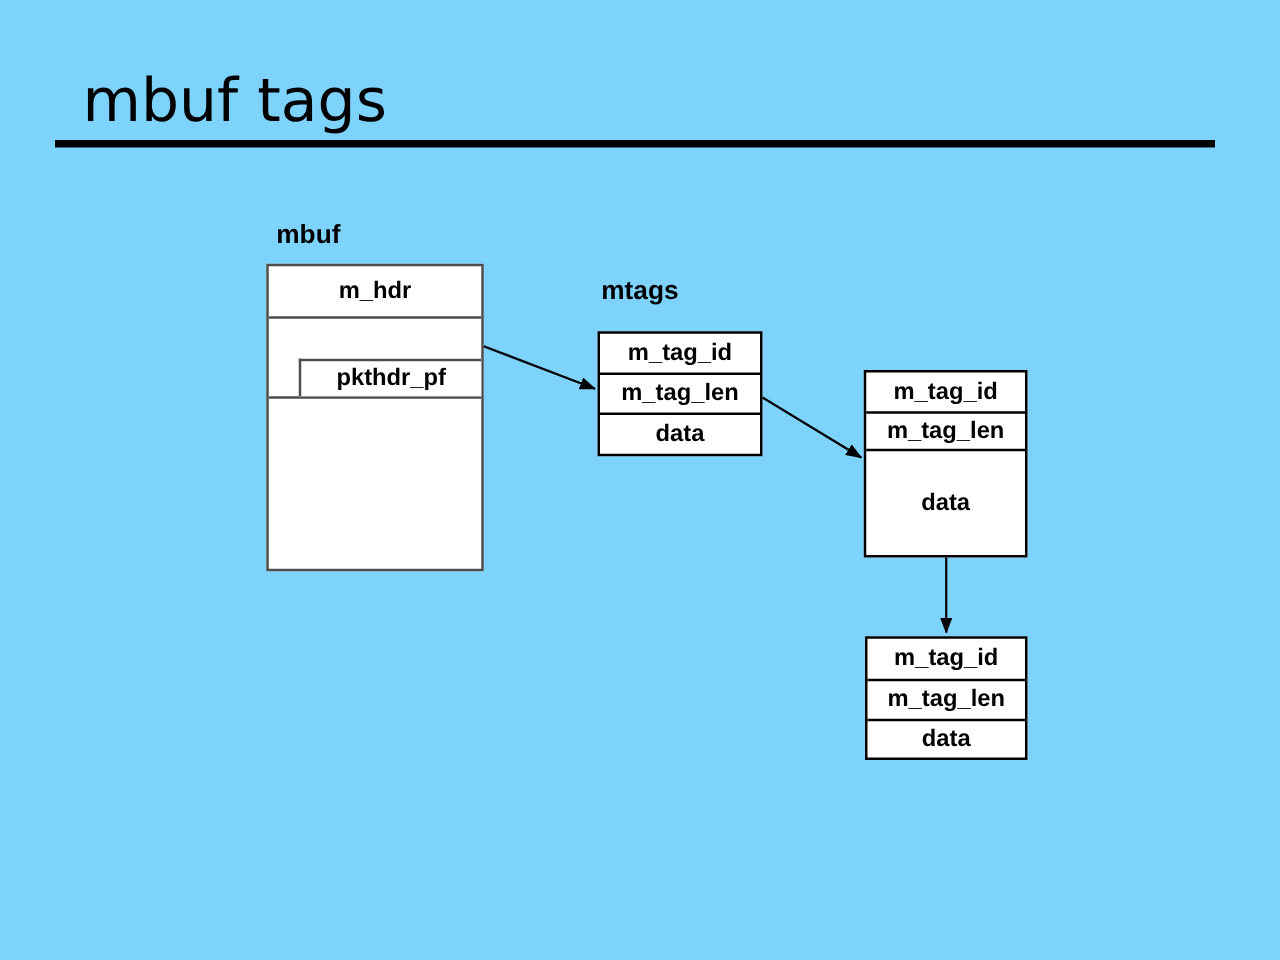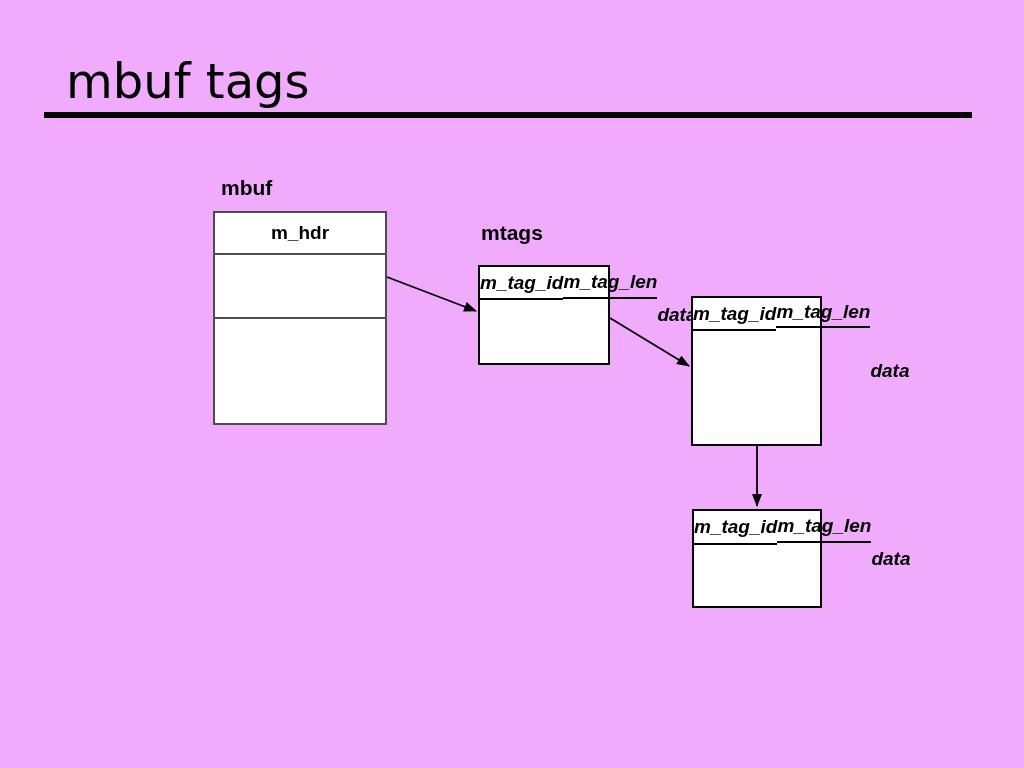--- a/index.html
+++ b/index.html
@@ -1,21 +1,21 @@
 <!DOCTYPE html>
 <html><head>
 <meta charset="utf-8">
 <style>
   * { margin: 0; padding: 0; box-sizing: border-box; }
   html, body { background: #ffffff; }
   .slide {
     position: relative;
     width: 1024px;
     height: 768px;
-    background: #f0abfc;
+    background: #7dd3fc;
     overflow: hidden;
     font-family: "Liberation Sans", sans-serif;
   }
 
   
   .title {
     position: absolute;
     left: 66px;
     top: 57px;
     font-family: "DejaVu Sans", sans-serif;
@@ -40,21 +40,21 @@
     font-size: 21px;
     font-weight: 700;
     color: #000000;
     white-space: nowrap;
   }
 
   
   .mbuf-box {
     position: absolute;
     left: 213px; top: 211px;
-    width: 174px; height: 214px;
+    width: 174px; height: 246px;
     border: 2px solid #4d4d4d;
     background: #ffffff;
     display: flex;
     flex-direction: column;
   }
   .mbuf-row-hdr {
     height: 42px;
     border-bottom: 2px solid #4d4d4d;
     display: flex; align-items: center; justify-content: center;
     font-size: 19px; font-weight: 700; color: #000000;
@@ -79,22 +79,21 @@
     background: #ffffff;
   }
   .mbuf-row-empty { flex: 1; }
 
   
   .tag-box {
     position: absolute;
     border: 2.5px solid #000000;
     background: #ffffff;
     display: flex;
-    flex-direction: row;
-    font-style: italic;
+    flex-direction: column;
   }
   .tag-row {
     display: flex; align-items: center; justify-content: center;
     font-size: 19px; font-weight: 700; color: #000000;
     white-space: nowrap;
   }
   .tag-row.divided { border-bottom: 2px solid #000000; }
   .tag-row.grow { flex: 1; }
 
   .tag1 { left: 478px; top: 265px; width: 132px; height: 100px; }
@@ -122,20 +121,21 @@
 <div class="slide">
 
   <div class="title">mbuf tags</div>
   <div class="title-rule"></div>
 
   <div class="dlabel" style="left:221px; top:176px;">mbuf</div>
 
   <div class="mbuf-box">
     <div class="mbuf-row-hdr">m_hdr</div>
     <div class="mbuf-sec-pkthdr">
+      <div class="pkthdr-pf-box">pkthdr_pf</div>
     </div>
     <div class="mbuf-row-empty"></div>
   </div>
 
   <div class="dlabel" style="left:481px; top:221px;">mtags</div>
 
   <div class="tag-box tag1">
     <div class="tag-row divided r1">m_tag_id</div>
     <div class="tag-row divided r2">m_tag_len</div>
     <div class="tag-row grow">data</div>

